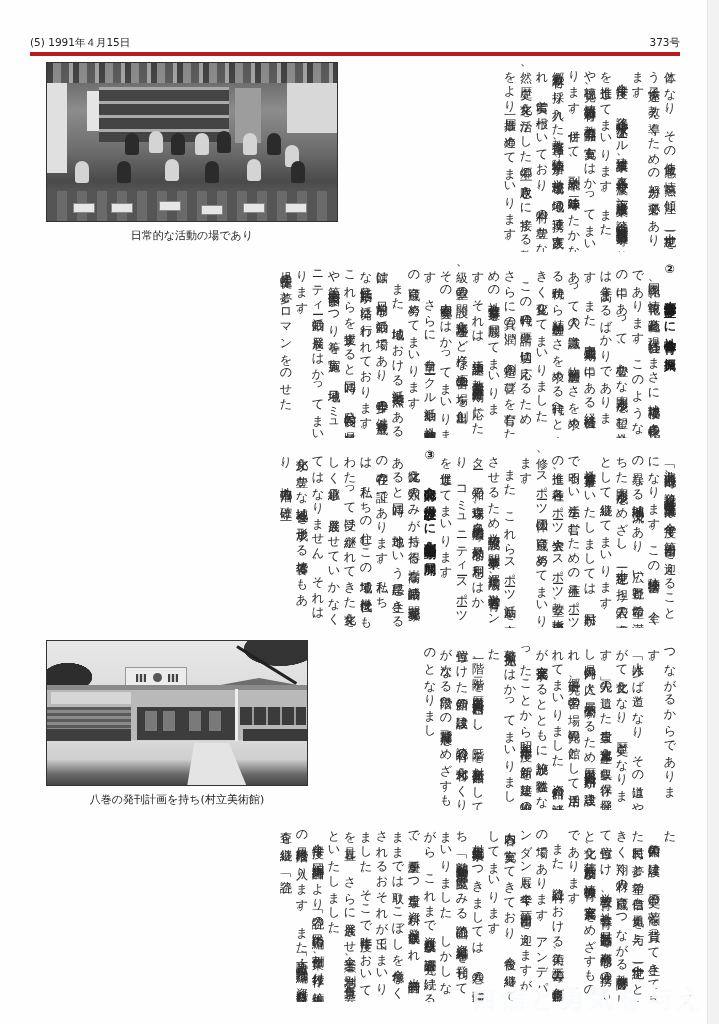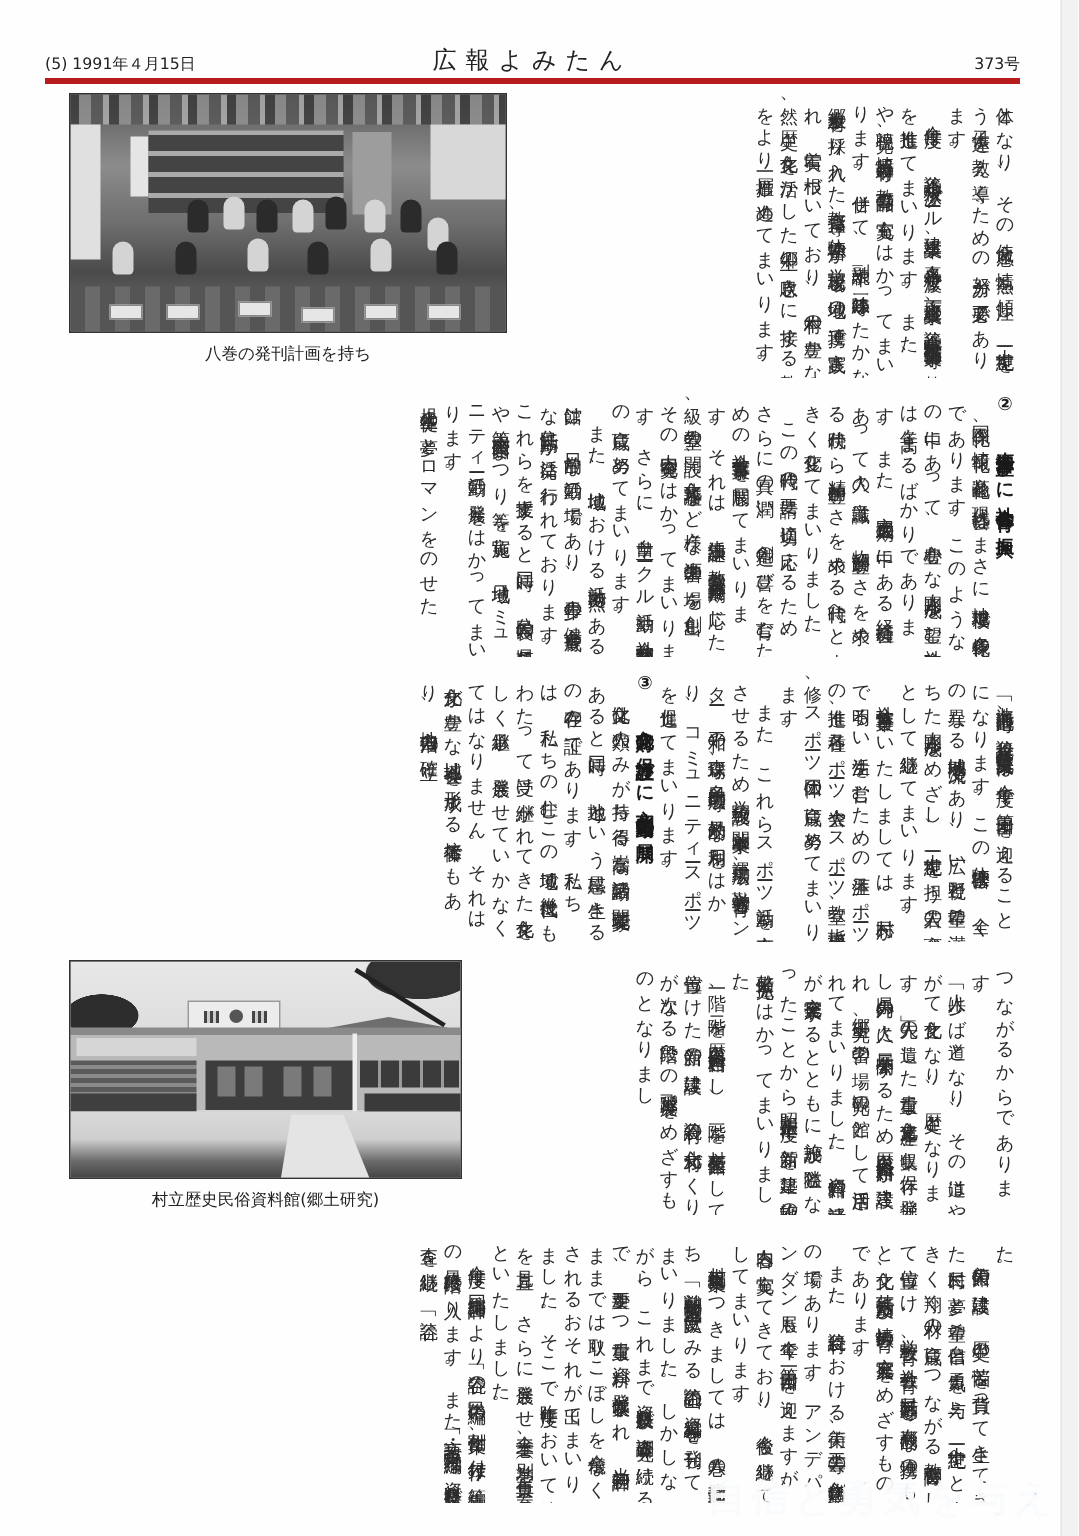--- a/index.html
+++ b/index.html
@@ -61,21 +61,20 @@
     
     .watermark { position: absolute; right: 14px; bottom: 8px; font-family: "DejaVu Sans", sans-serif; font-weight: bold; font-size: 26px; letter-spacing: 3px; color: rgba(140,170,205,0.55); -webkit-text-stroke: 1.2px rgba(255,255,255,0.9); }
   </style>
 </head>
 <body>
 
 <div class="rightedge"></div>
 
 <div class="masthead">
   <span class="mh-left">(5)  1991年４月15日</span>
-  <span class="mh-title">広報よみたん</span>
   <span class="mh-right">373号</span>
 </div>
 
 <div class="photo" style="left:46px; top:62px; width:292px; height:160px;">
   <div class="p1-bg"></div>
   <div class="p1-wall"></div>
   <div class="p1-left"></div>
   <div class="p1-board"></div>
   <div class="p1-shelf"></div>
   <div class="p1-door"></div>
@@ -95,21 +94,21 @@
   <div class="kid w" style="left:200px; top:96px;"></div>
   <div class="kid" style="left:244px; top:98px;"></div>
   <div class="floor"></div>
   <div class="book" style="left:26px; top:140px;"></div>
   <div class="book" style="left:64px; top:140px;"></div>
   <div class="book" style="left:112px; top:138px;"></div>
   <div class="book" style="left:154px; top:142px;"></div>
   <div class="book" style="left:196px; top:140px;"></div>
   <div class="book" style="left:238px; top:140px;"></div>
 </div>
-<div class="caption" style="left:46px; top:228px; width:292px;">八巻の発刊計画を持ち</div>
+<div class="caption" style="left:46px; top:228px; width:292px;">日常的な活動の場であり</div>
 
 <div class="vtext" style="left:344px; top:62px; width:334px; height:190px;">
   <p class="noindent">体となり、その使命感と情熱を傾注し、二十一世紀を担う子供達を教え導くための努力が必要であります。</p>
   <p>今年度は、読谷小学校水泳プール建設事業、喜名小学校渡り廊下建設事業、読谷中学校外構整備事業等の教育環境整備事業を推進してまいります。また、楽器や視聴覚、情報器材等の教育備品の充実もはかってまいります。併せて、副読本や三味線等ゆたかな郷土教材を採り入れた教育指導、体験学習が学校現場と地域の連携で実践され、着実に根づいており、本村の豊かな自然、歴史、文化を活かした郷土の息吹きに接する教育をより一層推し進めてまいります。</p>
 </div>
 
 <div class="vtext" style="left:46px; top:262px; width:632px; height:176px;">
   <p class="heading">②　生涯学習並びに社会体育の振興</p>
   <p>国際化、情報化、高齢化と現代社会はまさに地球規模で多様化の時代であります。このような社会状況の中にあって、心豊かな人間形成を望む社会的要請は年々高まるばかりであります。また、安定成長期の中にある経済社会にあって人々の意識は、物質的豊かさを求める時代から精神的豊かさを求める時代へと大きく変化してまいりました。</p>
   <p>この時代の要請に適切に応えるため、さらに真の潤い、創造の喜びを育むための社会教育事業を展開してまいります。それは、生活課題や教養学習等各年齢期に応じた各種学級、教室の開設、文化講座など様々な生涯学習の場を創出し、その内容充実をはかってまいります。さらに、自主サークル活動や社会教育関係団体の育成に努めてまいります。</p>
@@ -146,21 +145,21 @@
     <div class="glass" style="left:52px;"></div>
     <div class="glass" style="left:72px;"></div>
   </div>
   <div class="p2-rwin"></div>
   <div class="p2-column"></div>
   <div class="p2-hedge"></div>
   <div class="p2-hedge2"></div>
   <div class="p2-yard"></div>
   <div class="p2-path"></div>
 </div>
-<div class="caption" style="left:46px; top:792px; width:262px;">村立歴史民俗資料館(郷土研究)</div>
+<div class="caption" style="left:46px; top:792px; width:262px;">八巻の発刊計画を持ち(村立美術館)</div>
 
 <div class="vtext" style="left:316px; top:640px; width:362px; height:170px;">
   <p class="noindent">つながるからであります。</p>
   <p>「人歩けば道となり、その道はやがて文化となり、歴史となります。」先人の遺した貴重な文化遺産を収集、保存、発掘、調査し県内外の人々に展示公開するため歴史民俗資料館が建設され、郷土研究、学習の場、観光の館として活用されてまいりました。資料館の諸活動が充実発展するとともに施設が狭隘となったことから昭和六十三年度に新館を建築し施設の整備拡充をはかってまいりました。</p>
   <p>一階、二階を歴史民俗資料館とし、三階を村立美術館として位置づけた新館の建設は、読谷村の文化村づくり構想が次なる段階への飛躍発展をめざすものとなりまし</p>
 </div>
 
 <div class="vtext" style="left:46px; top:822px; width:632px; height:180px;">
   <p class="noindent">た。</p>
   <p>美術館の建設は、歴史の苦悩を背負って生きてきた村民に夢と希望、自信と勇気を与え、二十一世紀へと大きく翔く人材の育成につながる教育機関として位置づけ、学校教育、社会教育、村民活動等と有機的な連携のもと文化、芸術活動及び情操教育の充実発展をめざすものであります。</p>

